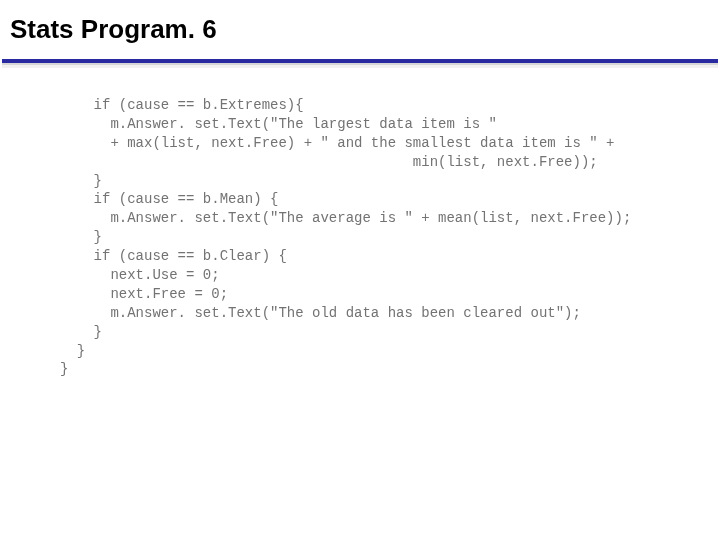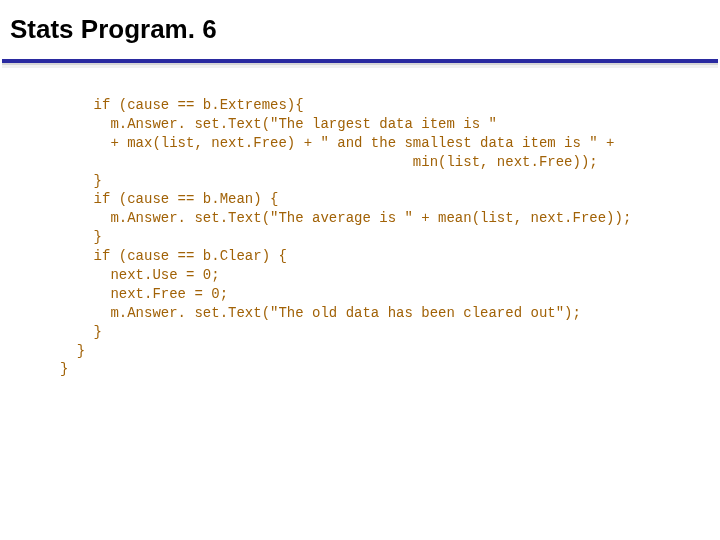--- a/index.html
+++ b/index.html
@@ -9,21 +9,21 @@
     .title { font-family: Arial, Helvetica, sans-serif; font-weight: 700; font-size: 26px; color: #000; letter-spacing: 0px; }
     .rule { margin: 6px 2px 0 2px; }
     .rule .top { height: 4px; background: #2a2aa0; }
     .rule .mid { height: 2px; background: #d6d6d6; }
     .rule .bot { height: 3px; background: #f1f1f1; }
     .content { padding: 28px 0 0 0; }
     .code {
       font-family: "Courier New", Courier, monospace;
       font-size: 14px;
       line-height: 1.35;
-      color: #a16207;
+      color: #737373;
       white-space: pre;
       margin-left: 60px;
     }
   </style>
 </head>
 <body>
 
 <div class="slide">
   <div class="title-area">
     <h1 class="title">Stats Program. 6</h1>

